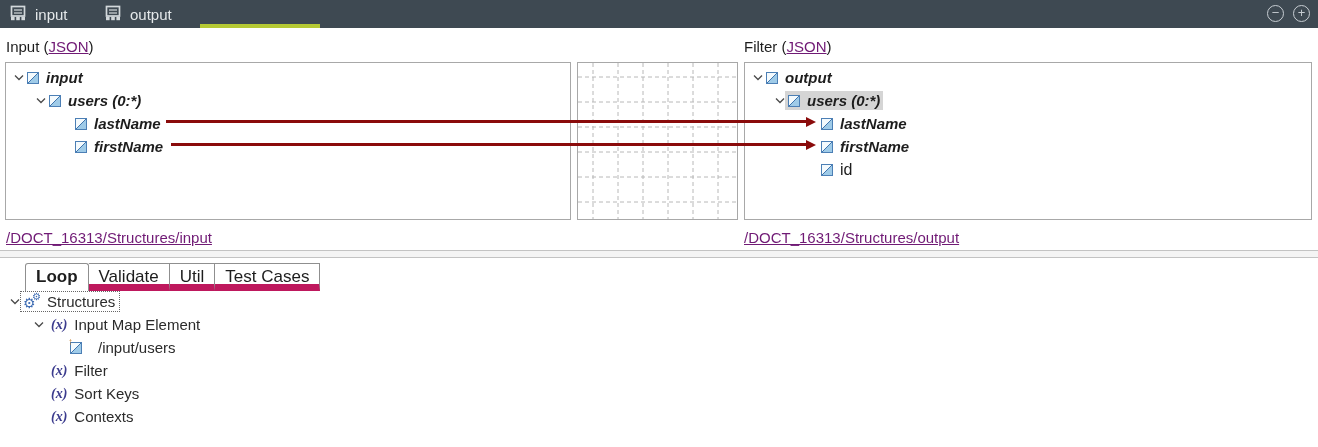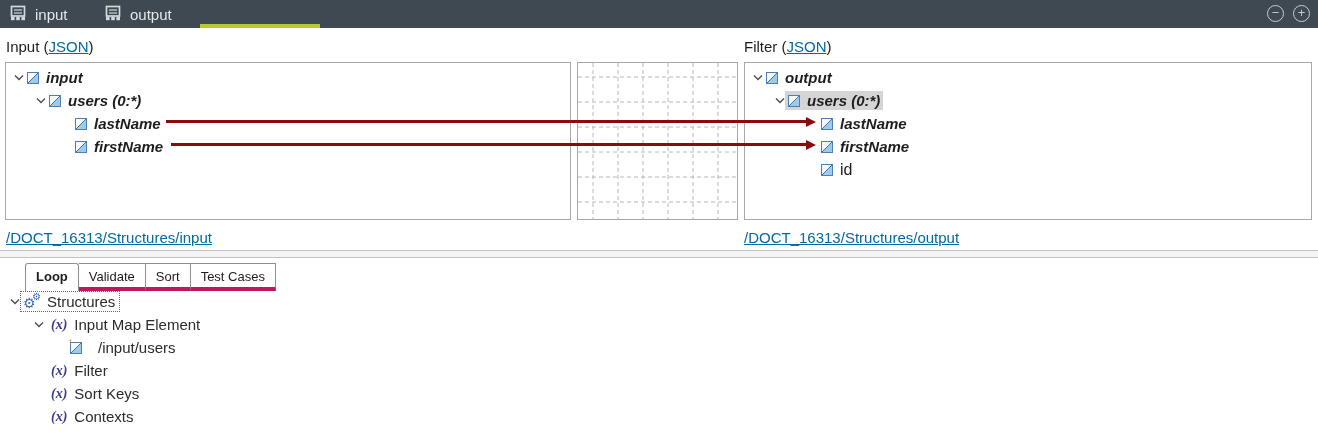--- a/index.html
+++ b/index.html
@@ -13,21 +13,21 @@
             color:#e4e8ea; font-size:15px; cursor:pointer; }
   .ed-tab .close { color:#b9c0c5; font-size:15px; margin-left:10px; cursor:pointer; }
   .active-underline { position:absolute; left:200px; top:24px; width:120px; height:4px; }
 
   .winbtns { position:absolute; right:8px; top:5px; display:flex; gap:9px; }
   .circle-btn { width:17px; height:17px; border:1.4px solid #c7cdd2; border-radius:50%;
                 color:#c7cdd2; font-size:13px; line-height:14px; text-align:center; cursor:pointer; }
 
   
   .sec-header { position:absolute; top:38px; font-size:15px; }
-  a.link { color:#0369a1; text-decoration:underline; cursor:pointer; }
+  a.link { color:#701a75; text-decoration:underline; cursor:pointer; }
   .footer-link { position:absolute; top:229px; font-size:15px; }
 
   
   .panel { position:absolute; top:62px; height:158px; border:1px solid #a8a8a8; background:#fff; }
   .panel-left  { left:5px;   width:566px; }
   .panel-mid   { left:577px; width:161px; }
   .panel-right { left:744px; width:568px; }
 
   .trow { position:relative; height:23px; display:flex; align-items:center; }
   .trow:first-child { margin-top:3px; }
@@ -49,22 +49,22 @@
   .overlay { position:absolute; inset:0; pointer-events:none; z-index:6; }
   .map-line { position:absolute; height:3px; pointer-events:auto; }
   .map-head { position:absolute; width:0; height:0; border-top:5px solid transparent;
               border-bottom:5px solid transparent; }
 
   
   .sash { position:absolute; left:0; top:250px; width:1318px; height:8px;
           background:#f4f4f4; border-top:1px solid #c3c3c3; border-bottom:1px solid #c3c3c3; }
 
   
-  .rules-tabs { position:absolute; left:5px; top:263px; height:28px; display:flex; font-size:13px;padding-left:20px; }
-  .rtab { padding:0 10px; line-height:26px; border-top:1px solid #8f8f8f; border-bottom:4px solid #be185d;
+  .rules-tabs { position:absolute; left:5px; top:263px; height:28px; display:flex; font-size:17px;padding-left:20px; }
+  .rtab { padding:0 10px; line-height:26px; border-top:1px solid #8f8f8f; border-bottom:7px solid #be185d;
           border-right:1px solid #8f8f8f; cursor:pointer; background:#fff; }
   .rtab.first { border:1px solid #8f8f8f; border-bottom:none; border-radius:3px 3px 0 0;
                 font-weight:bold; position:relative; z-index:2; }
 
   
   .loop-tree { position:absolute; left:0; top:290px; width:800px; }
   .ltrow { height:23px; display:flex; align-items:center; font-size:15px; color:#2b2b2b; }
   .xicon { font-family:"Liberation Serif", serif; font-style:italic; font-weight:bold;
            color:#3c3c8e; font-size:14px; line-height:1; }
   .focusbox { display:inline-flex; align-items:center; gap:6px; border:1px dotted #666; padding:1px 4px 1px 2px; }
@@ -232,21 +232,21 @@
 </div>
 <div class="footer-link" style="left:744px;">
   <a class="link">/DOCT_16313/Structures/output</a>
 </div>
 
 <div class="sash"></div>
 
 <div class="rules-tabs">
   <div class="rtab first">Loop</div>
   <div class="rtab">Validate</div>
-  <div class="rtab">Sort</div>
+  <div class="rtab">Util</div>
   <div class="rtab">Test Cases</div>
 </div>
 
 <div class="loop-tree">
   <div class="ltrow" style="padding-left:10px;">
     <span class="chev">
       <svg width="10" height="7">
           <polyline points="1,1.5 5,5.5 9,1.5" fill="none" stroke="#4a4a4a" stroke-width="1.3"></polyline>
         </svg>
     </span>

